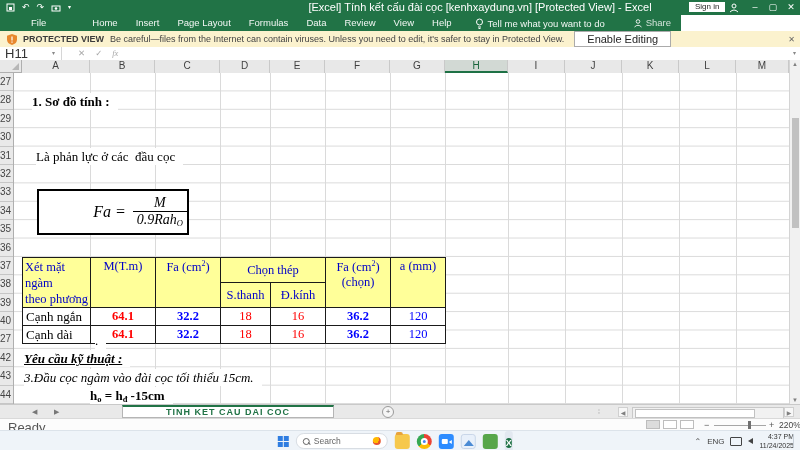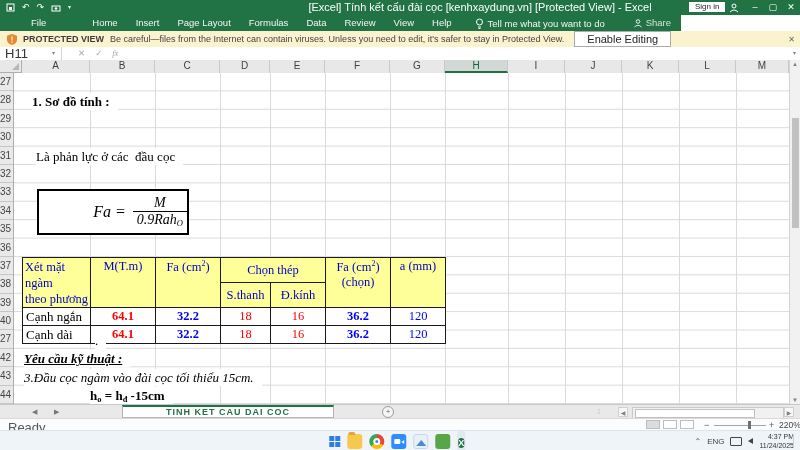--- a/index.html
+++ b/index.html
@@ -365,20 +365,25 @@
   </div>
 
   <div class="taskbar">
     <div class="tcenter">
       <span class="startgrid">
           <i></i>
           <i></i>
           <i></i>
           <i></i>
         </span>
+      <span class="searchpill">
+        <span class="mag"></span>
+        <span class="searchtxt">Search</span>
+        <span class="dailyglyph"></span>
+      </span>
       <span class="tico folder"></span>
       <span class="tico chrome"></span>
       <span class="tico zoomapp"></span>
       <span class="tico photos"></span>
       <span class="tico greenapp"></span>
       <span class="excelwrap">
         <span class="excelico">X</span>
         
       </span>
     </div>

